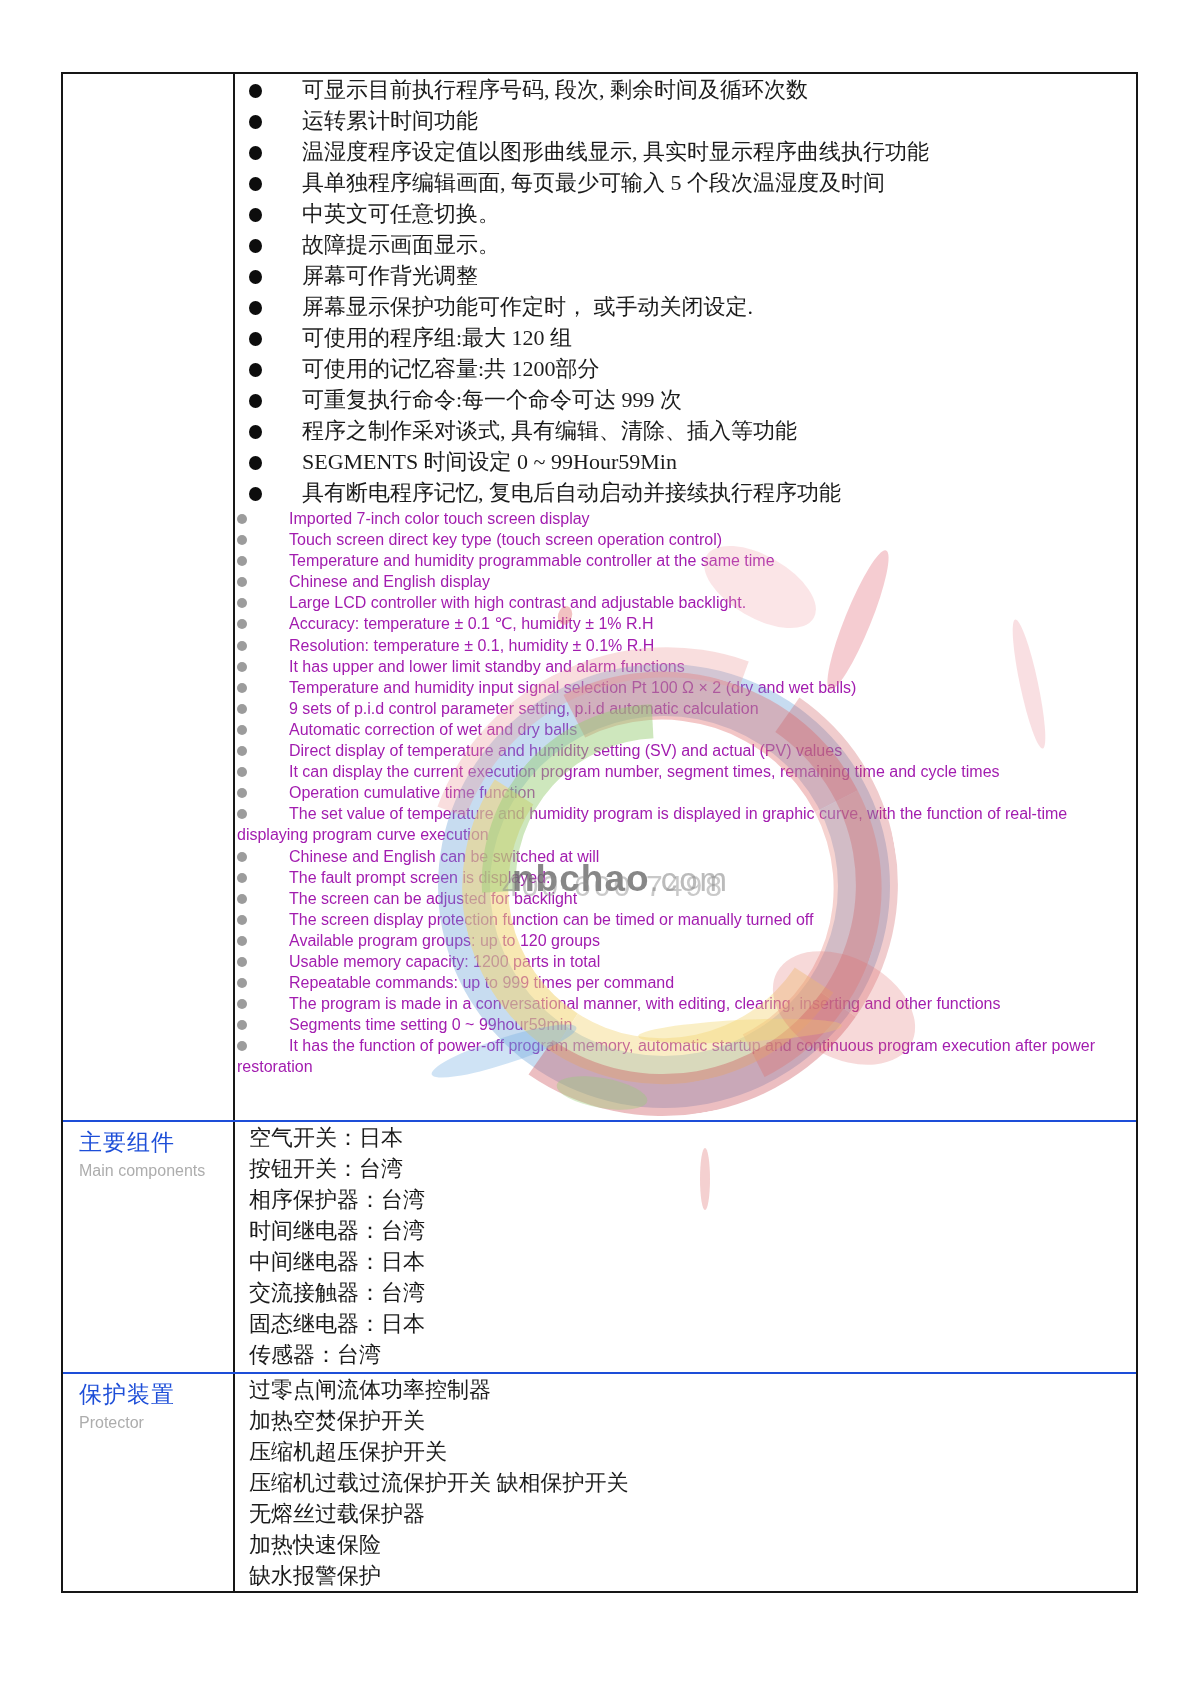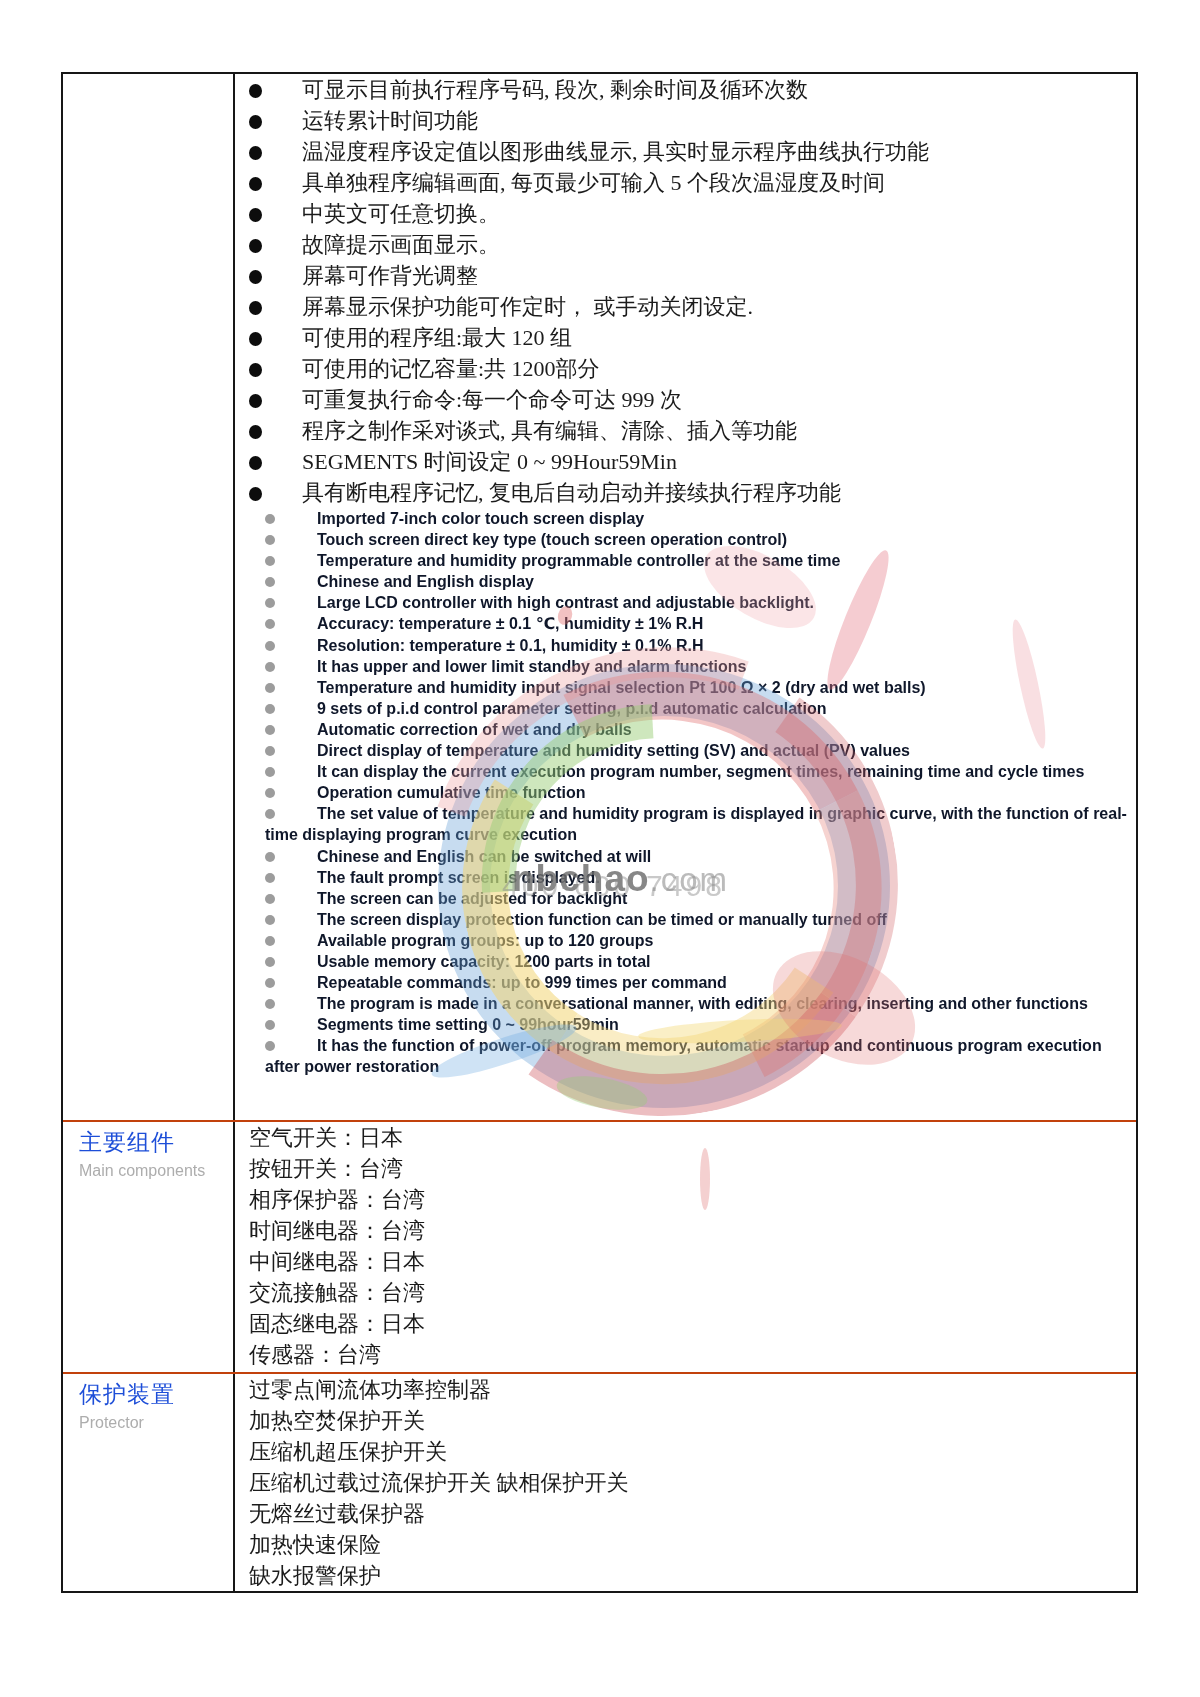--- a/index.html
+++ b/index.html
@@ -11,21 +11,21 @@
     overflow:hidden;
     font-family:"Liberation Serif","DejaVu Serif",serif;
   }
   
   .tbl{
     position:absolute;left:61px;top:72px;width:1077px;
     box-sizing:border-box;
     border:2px solid #161616;
     z-index:1;
   }
-  .row{display:flex;box-sizing:border-box;border-bottom:2px solid #c2410c;}
+  .row{display:flex;box-sizing:border-box;border-bottom:2px solid #1d4ed8;}
   .row:last-child{border-bottom:none;}
   .row1{height:1048px;}
   .row2{height:252px;}
   .row3{height:217px;}
   .label-cell{
     width:172px;box-sizing:border-box;
     border-right:2px solid #161616;
     padding:6px 6px 0 16px;
   }
   .content-cell{flex:1;box-sizing:border-box;overflow:hidden;}
@@ -41,23 +41,23 @@
   .cn-list .li{
     padding-left:14px;
     font-family:"Liberation Serif","DejaVu Serif",serif;
     font-size:22px;line-height:31px;color:#1b1b1b;
     white-space:nowrap;
   }
   .dot{display:inline-block;border-radius:50%;}
   .dot.black{width:13px;height:14px;background:#0d0d0d;margin-right:40px;vertical-align:-1px;}
   .dot.gray{width:10px;height:10px;background:#9c9c9c;margin-right:42px;vertical-align:0px;}
   .en-list .li{
-    padding-left:30px;padding-right:2px;
+    padding-left:2px;padding-right:2px;
     font-family:"Liberation Sans","DejaVu Sans",sans-serif;
-    font-size:16px;line-height:21.1px;color:#0f172a;font-weight:bold;
+    font-size:16px;line-height:21.1px;color:#a21caf;
   }
   .plain-list .li{
     padding-left:14px;
     font-family:"Liberation Serif","DejaVu Serif",serif;
     font-size:22px;line-height:31px;color:#1b1b1b;
   }
   .row2 .plain-list,.row3 .plain-list{}
   
   .wm{position:absolute;inset:0;z-index:3;pointer-events:none;}
   .wm *{position:absolute;box-sizing:border-box;}

